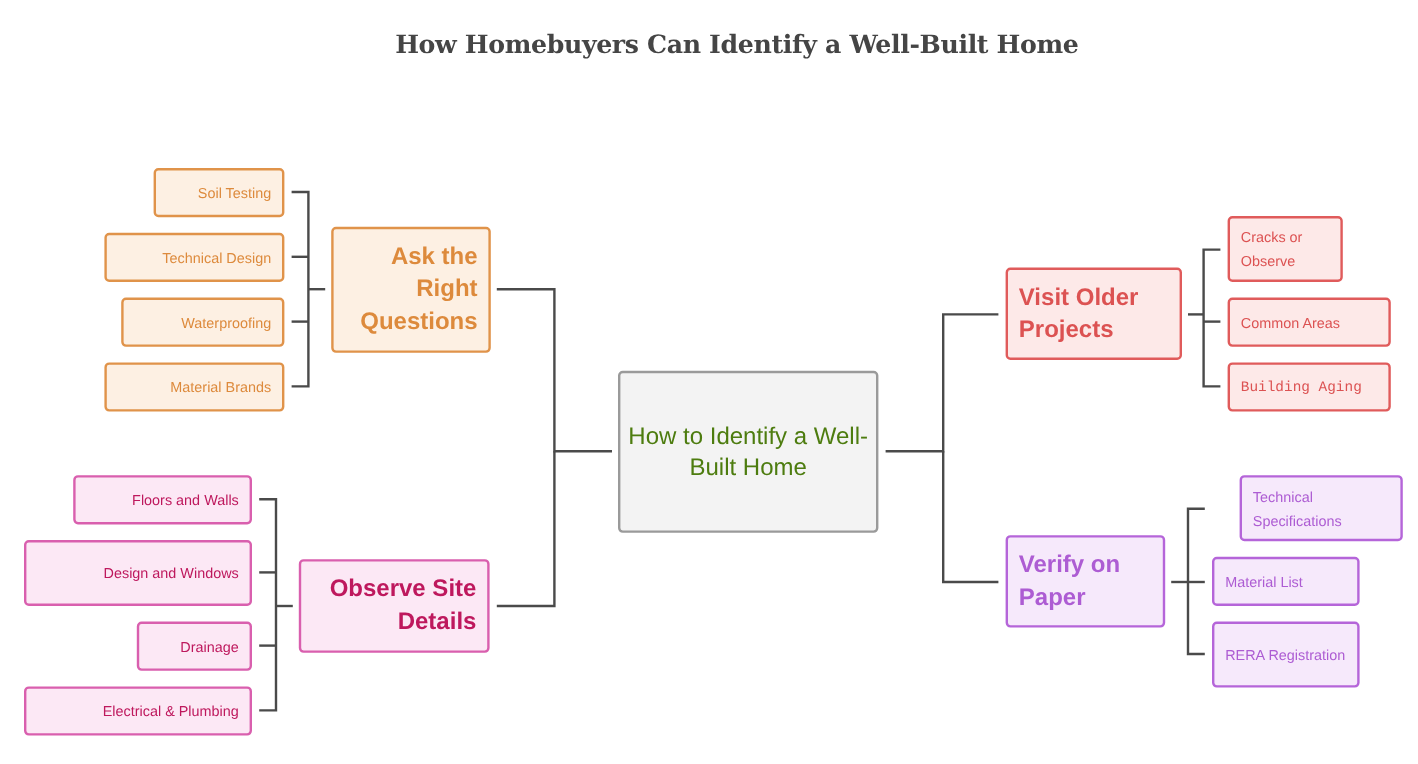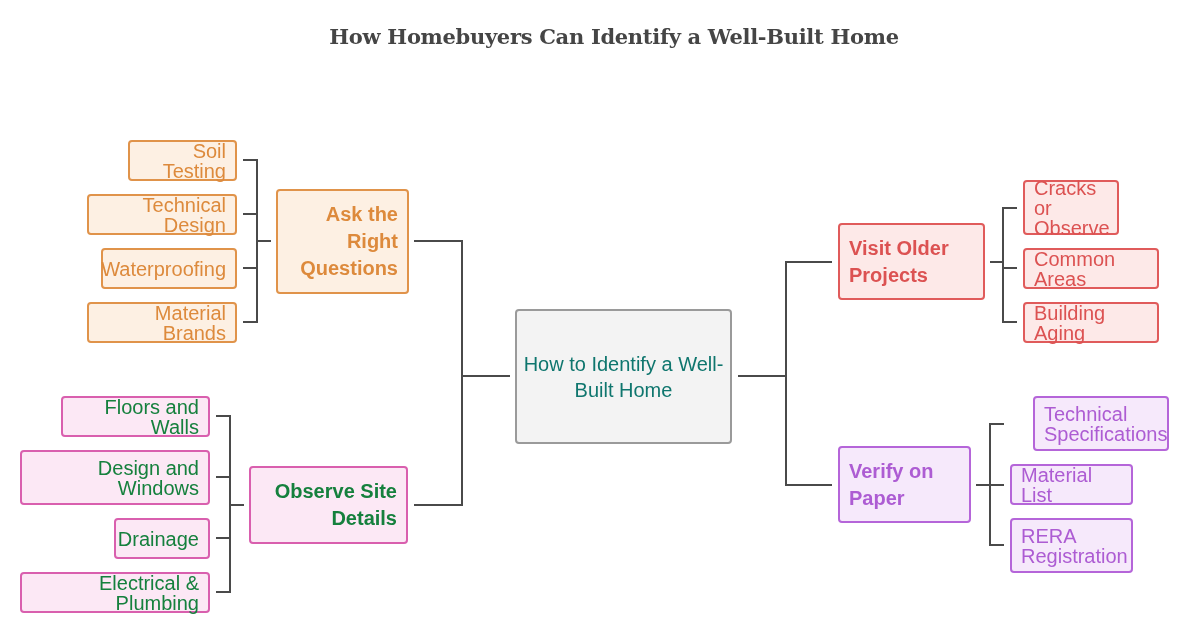--- a/index.html
+++ b/index.html
@@ -1,26 +1,26 @@
 <!DOCTYPE html>
 <html><head>
 <meta charset="utf-8">
 <style>
   * { box-sizing: border-box; margin: 0; padding: 0; }
   body { width: 1182px; height: 637px; background: #ffffff; position: relative; overflow: hidden; font-family: "Liberation Sans", sans-serif; }
   .title { position: absolute; left: 0; top: 24px; width: 1228px; text-align: center; font-family: "DejaVu Serif", serif; font-weight: bold; font-size: 21px; color: #454545; letter-spacing: -0.3px; }
-  .node { position: absolute; border: 2px solid; border-radius: 4px; display: flex; align-items: center; font-size: 20px; line-height: 20px; padding: 0 9px; }
+  .node { position: absolute; border: 2px solid; border-radius: 4px; display: flex; align-items: center; font-size: 12px; line-height: 20px; padding: 0 9px; }
   .node.r { justify-content: flex-end; text-align: right; }
   .node.l { justify-content: flex-start; text-align: left; }
   .main { font-weight: bold; font-size: 20px; line-height: 27px; }
   .orange { background: #fdf0e3; border-color: #e0934a; color: #dd8a3c; }
-  .pink { background: #fce8f5; border-color: #d95fae; color: #15803d; }
+  .pink { background: #fce8f5; border-color: #d95fae; color: #be185d; }
   .red { background: #fde9e8; border-color: #e05b5b; color: #dc5252; }
   .purple { background: #f6e9fb; border-color: #b565d9; color: #ad5cd3; }
-  .center { position: absolute; left: 515px; top: 309px; width: 217px; height: 135px; background: #f3f3f3; border: 2px solid #9a9a9a; border-radius: 4px; display: flex; align-items: center; justify-content: center; text-align: center; font-size: 20px; line-height: 26px; color: #0f766e; }
+  .center { position: absolute; left: 515px; top: 309px; width: 217px; height: 135px; background: #f3f3f3; border: 2px solid #9a9a9a; border-radius: 4px; display: flex; align-items: center; justify-content: center; text-align: center; font-size: 20px; line-height: 26px; color: #4d7c0f; }
   svg.lines { position: absolute; left: 0; top: 0; }
 </style>
 </head>
 <body>
 
 <div class="title">How Homebuyers Can Identify a Well-Built Home</div>
 
 <svg class="lines" width="1182" height="637">
   <g fill="none" stroke="#4a4a4a" stroke-width="2">
 
@@ -60,18 +60,18 @@
 
 <div class="node r pink main" style="left:249px;top:466px;width:159px;height:78px;">Observe Site Details</div>
 <div class="node r pink" style="left:61px;top:396px;width:149px;height:41px;">Floors and Walls</div>
 <div class="node r pink" style="left:20px;top:450px;width:190px;height:55px;">Design and Windows</div>
 <div class="node r pink" style="left:114px;top:518px;width:96px;height:41px;text-align:center;">Drainage</div>
 <div class="node r pink" style="left:20px;top:572px;width:190px;height:41px;">Electrical &amp; Plumbing</div>
 
 <div class="node l red main" style="left:838px;top:223px;width:147px;height:77px;">Visit Older Projects</div>
 <div class="node l red" style="left:1023px;top:180px;width:96px;height:55px;">Cracks or Observe</div>
 <div class="node l red" style="left:1023px;top:248px;width:136px;height:41px;">Common Areas</div>
-<div class="node l red" style="left:1023px;top:302px;width:136px;height:41px;">Building Aging</div>
+<div class="node l red" style="left:1023px;top:302px;width:136px;height:41px;font-family:Liberation Mono, monospace;">Building Aging</div>
 
 <div class="node l purple main" style="left:838px;top:446px;width:133px;height:77px;">Verify on Paper</div>
 <div class="node l purple" style="left:1010px;top:396px;width:136px;height:55px;margin-left:23px;">Technical Specifications</div>
 <div class="node l purple" style="left:1010px;top:464px;width:123px;height:41px;">Material List</div>
 <div class="node l purple" style="left:1010px;top:518px;width:123px;height:55px;">RERA Registration</div>
 
 </body></html>

